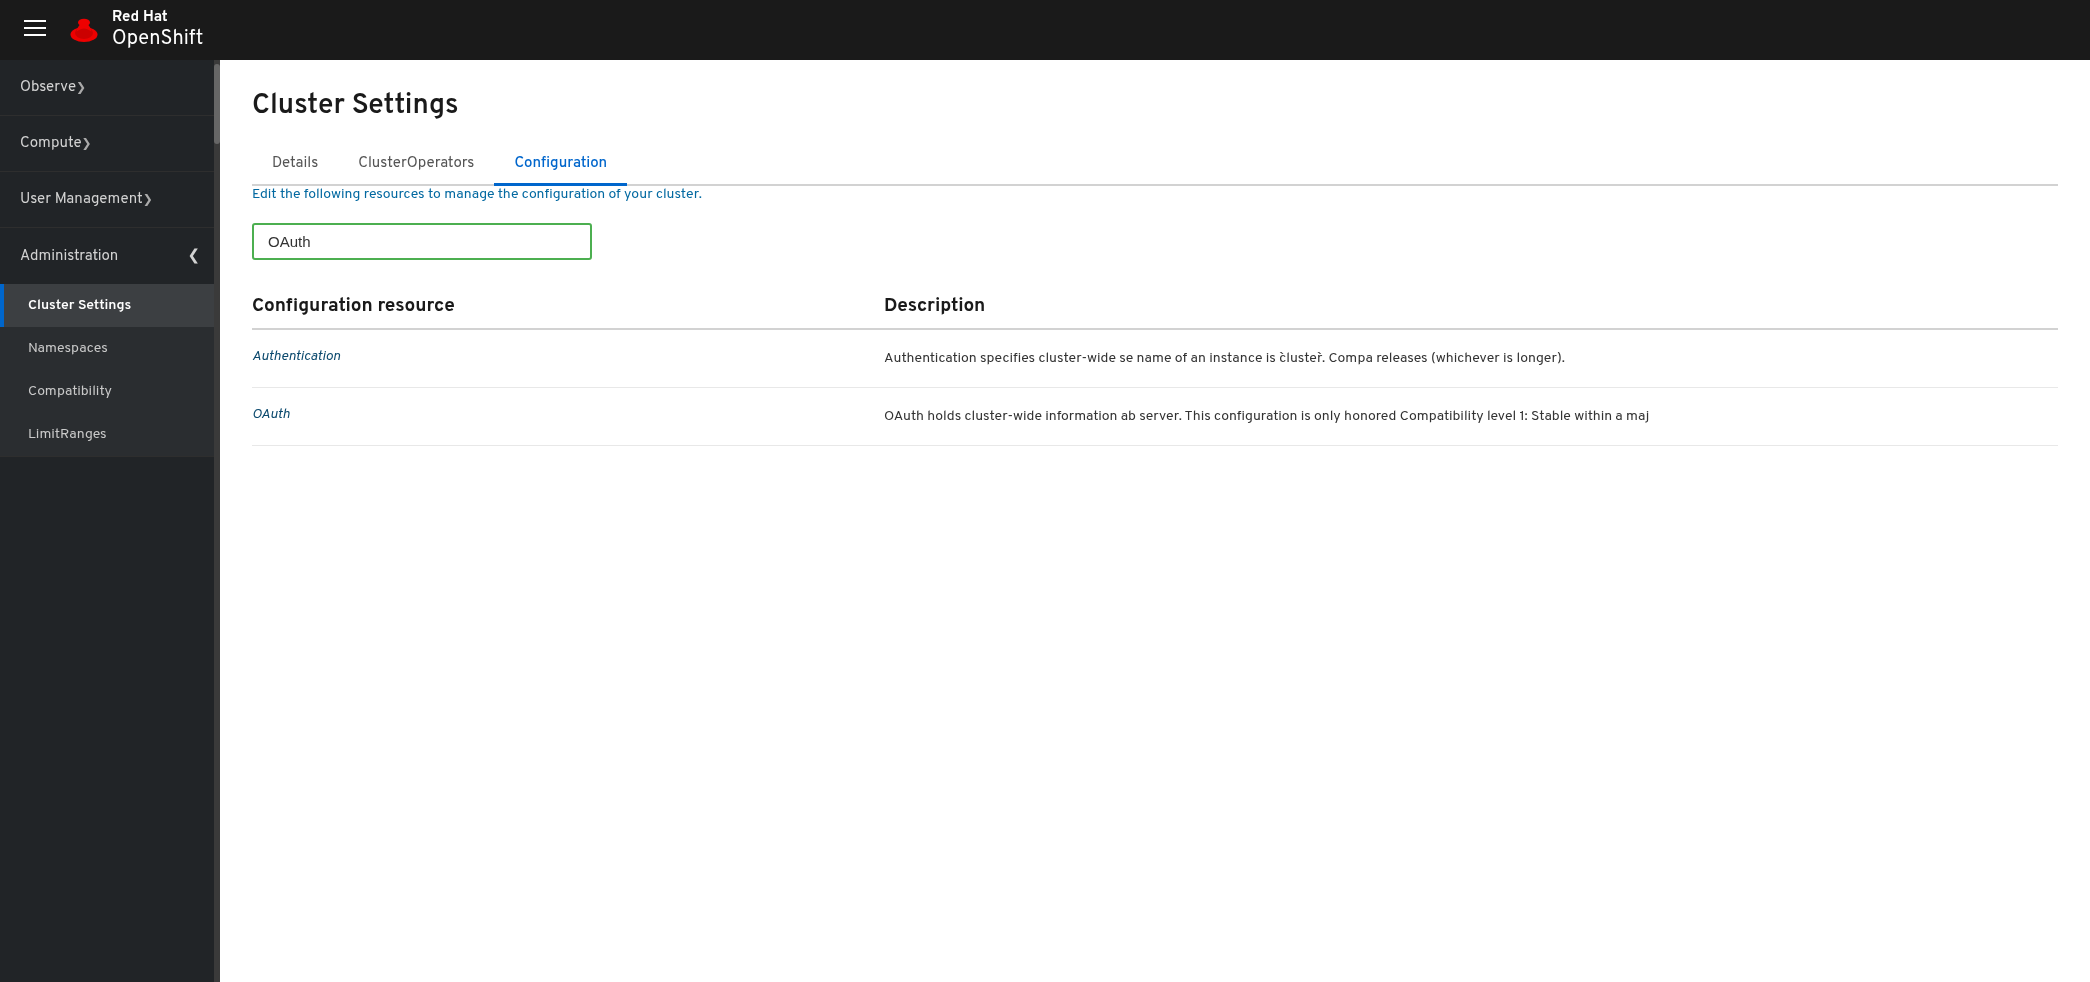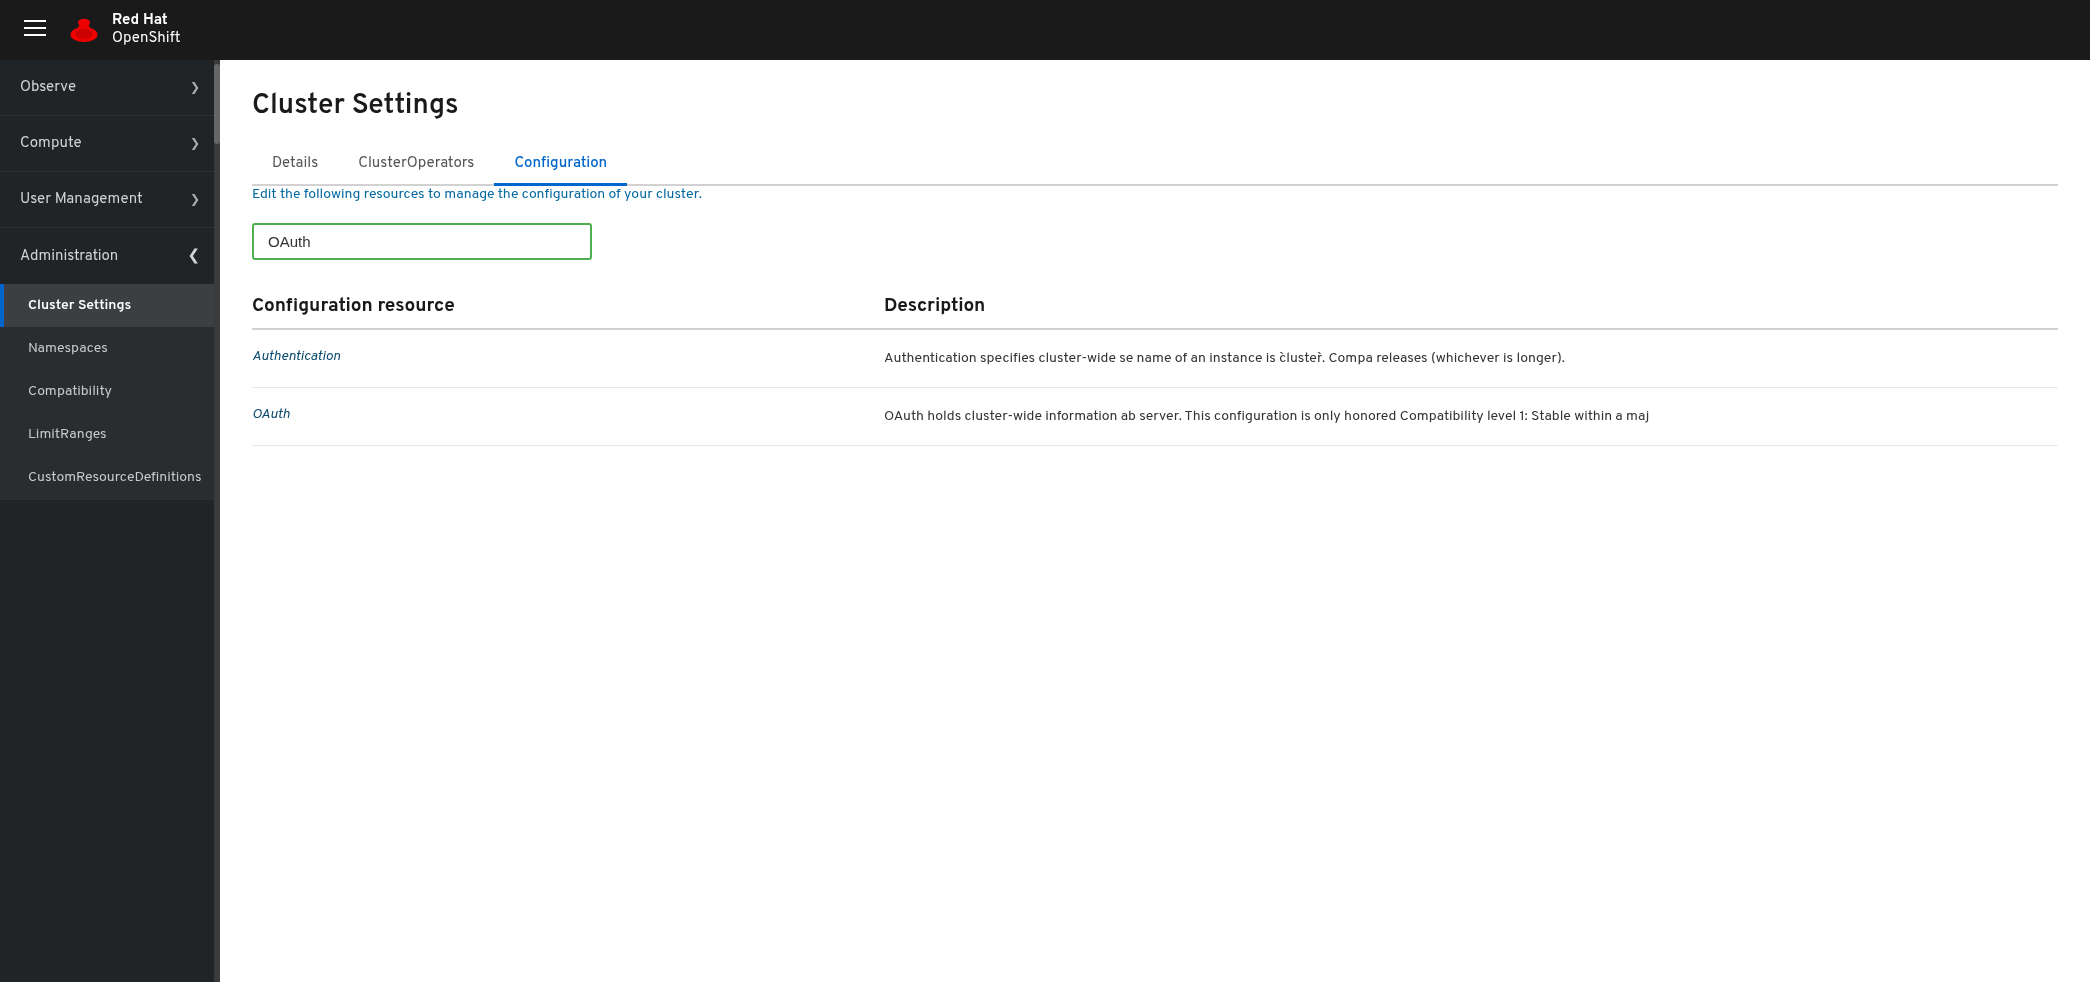--- a/index.html
+++ b/index.html
@@ -43,21 +43,21 @@
       flex-direction: column;
       line-height: 1.2;
     }
     .brand-text .rh {
       color: #fff;
       font-size: 15px;
       font-weight: 700;
     }
     .brand-text .os {
       color: #fff;
-      font-size: 15px;
+      font-size: 20px;
       font-weight: 400;
     }
 
     
     .layout {
       display: flex;
       flex: 1;
       overflow: hidden;
     }
 
@@ -66,21 +66,21 @@
       background: #212427;
       width: 220px;
       flex-shrink: 0;
       overflow-y: auto;
       display: flex;
       flex-direction: column;
     }
     .sidebar-nav-item {
       display: flex;
       align-items: center;
-      justify-content: space-between;
+      justify-content: flex-start;
       padding: 18px 20px;
       color: #d2d2d2;
       font-size: 15px;
       cursor: pointer;
       border-bottom: 1px solid #2e2e2e;
       user-select: none;
     }
     .sidebar-nav-item .chevron {
       font-size: 12px;
       color: #aaa;
@@ -284,23 +284,20 @@
           <span>Cluster Settings</span>
         </div>
         <div class="sidebar-sub-item">
           <span>Namespaces</span>
         </div>
         <div class="sidebar-sub-item">
           <span>Compatibility</span>
         </div>
         <div class="sidebar-sub-item">
           <span>LimitRanges</span>
-        </div>
-        <div class="sidebar-sub-item">
-          <span>CustomResourceDefinitions</span>
         </div>
       </div>
     </div>
 
     <div class="scrollbar-track">
       <div class="scrollbar-thumb"></div>
     </div>
   </nav>
 
   <main class="main-content">

